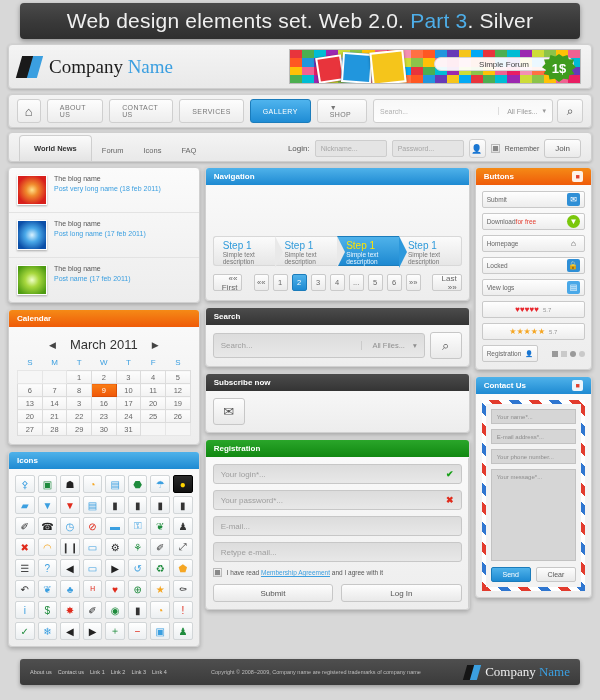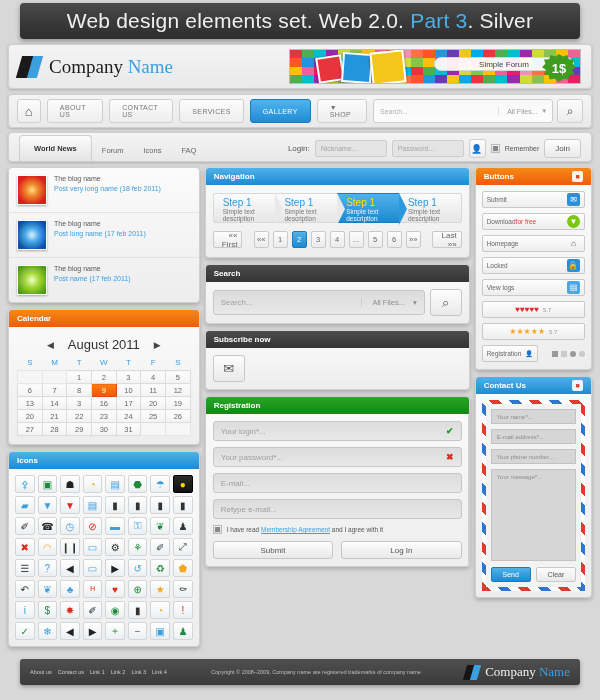--- a/index.html
+++ b/index.html
@@ -155,21 +155,21 @@
   .cal-nav .m { font-size: 13px; color: #333; }
   .cal-nav .a { font-size: 9px; color: #444; }
   table.cal { width: 100%; border-collapse: collapse; }
   table.cal th { font-size: 8px; color: #3b9fe0; font-weight: normal; padding-bottom: 3px; }
   table.cal td { font-size: 7.5px; color: #666; text-align: center; height: 13px;
                  border: 1px solid #dcdcdc; background: linear-gradient(180deg,#fdfdfd,#f2f2f2); }
   table.cal td.empty { background: #f6f6f6; border-color:#e6e6e6; }
   table.cal td.today { background: linear-gradient(180deg,#f97d14,#ef5709); color: #fff; border-color:#d94f07; }
 
   
-  .steps-wrap { padding: 8px 7px 5px; display: flex; }
+  .steps-wrap { padding: 8px 7px 5px; display: flex; margin-top: 43px; }
   .step {
     flex: 1; height: 30px; position: relative; padding: 3px 0 0 9px;
     background: linear-gradient(180deg,#fbfbfb,#e6e6e6); border-top: 1px solid #d8d8d8; border-bottom: 1px solid #d8d8d8;
   }
   .step:first-child { border-left: 1px solid #d8d8d8; border-radius: 3px 0 0 3px; }
   .step:last-child { border-right: 1px solid #d8d8d8; border-radius: 0 3px 3px 0; }
   .step::after {
     content: ''; position: absolute; right: -8px; top: -1px; width: 0; height: 0; z-index: 2;
     border-top: 16px solid transparent; border-bottom: 16px solid transparent; border-left: 8px solid #e9e9e9;
   }
@@ -492,21 +492,21 @@
             </div>
           </div>
         </div>
       </div>
 
       <div class="panel">
         <div class="p-head h-orange">Calendar</div>
         <div class="cal-body">
           <div class="cal-nav">
             <span class="a">◀</span>
-            <span class="m">August 2011</span>
+            <span class="m">March 2011</span>
             <span class="a">▶</span>
           </div>
           <table class="cal">
             <thead>
                 <tr id="cal-head">
                   <th>S</th>
                   <th>M</th>
                   <th>T</th>
                   <th>W</th>
                   <th>T</th>

